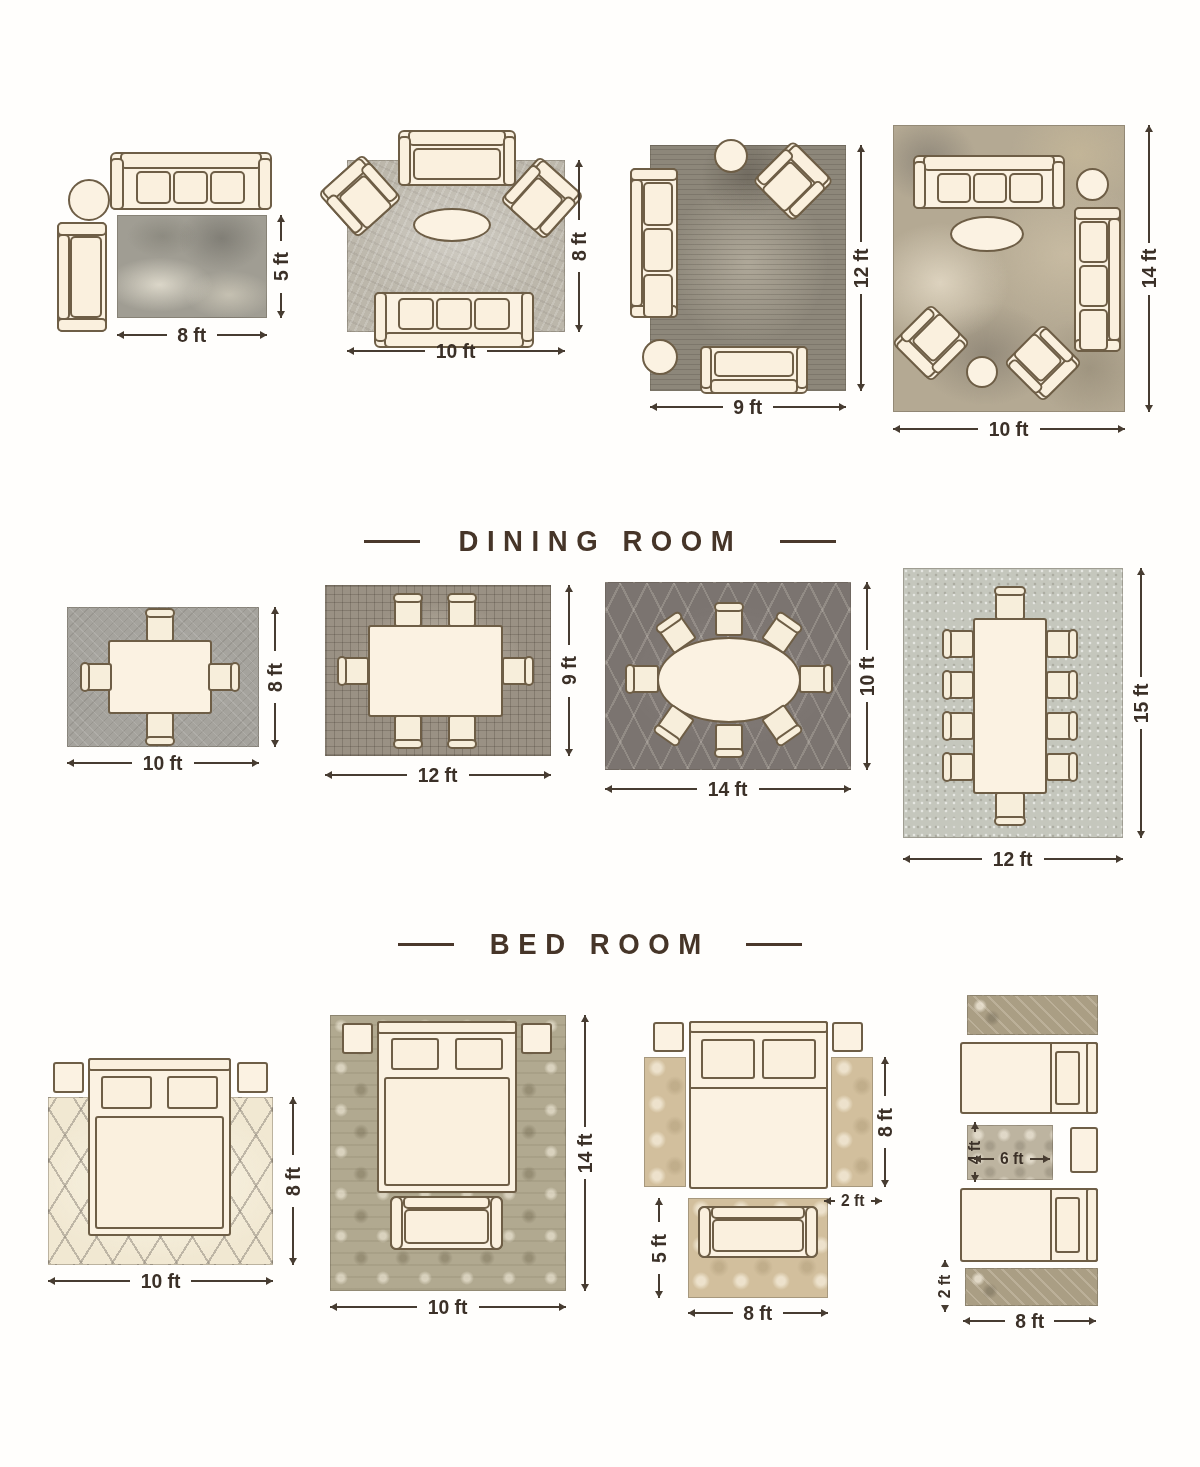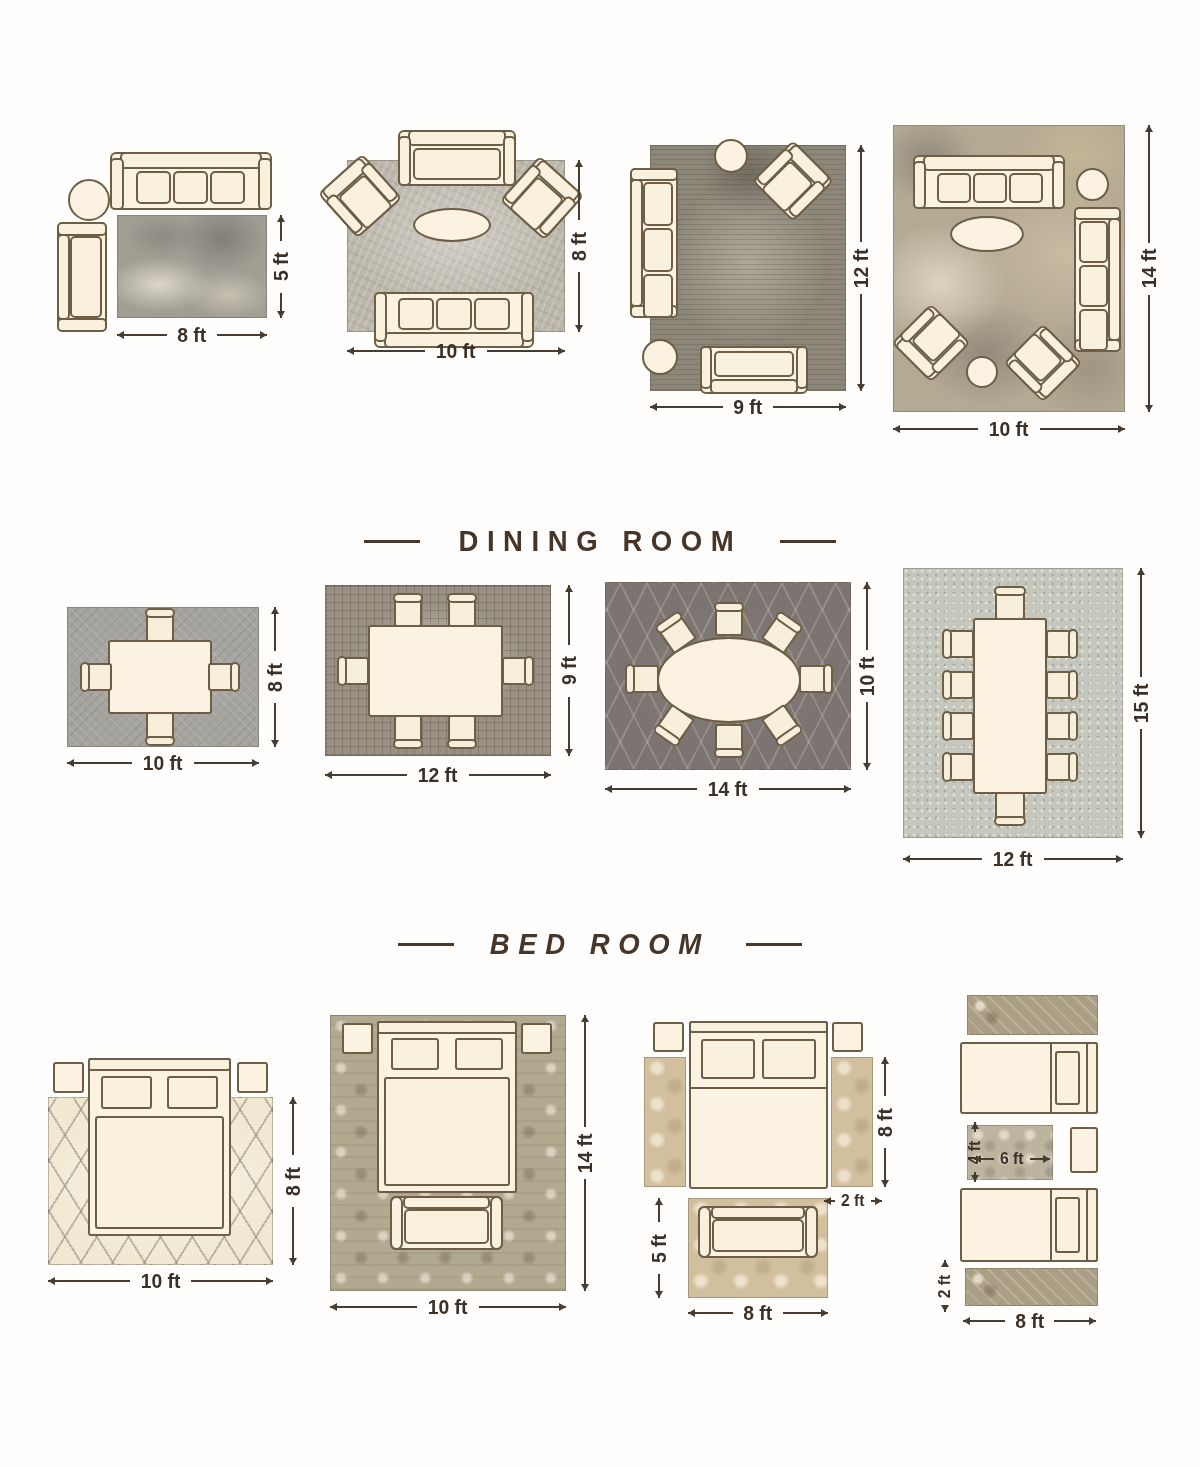--- a/index.html
+++ b/index.html
@@ -355,21 +355,21 @@
         <span>15 ft</span>
       </b>
     <i class="b"></i>
   </div>
   <div class="dimh" style="left:903px;top:848px;width:220px;">
     <i class="a"></i>
     <b>12 ft</b>
     <i class="b"></i>
   </div>
 
-  <div class="sec" style="top:928px;font-style:italic;">
+  <div class="sec" style="top:928px;">
     <span class="dash"></span>
     <span class="t">BED ROOM</span>
     <span class="dash"></span>
   </div>
 
   <div class="rug rx-cream-trellis" style="left:48px;top:1097px;width:225px;height:168px;"></div>
   <div class="p r3" style="left:53px;top:1062px;width:31px;height:31px;"></div>
   <div class="p r3" style="left:237px;top:1062px;width:31px;height:31px;"></div>
   <div class="p r3" style="left:88px;top:1058px;width:143px;height:178px;">
     <i class="i r3" style="left:-2px;right:-2px;top:-2px;height:13px;"></i>

